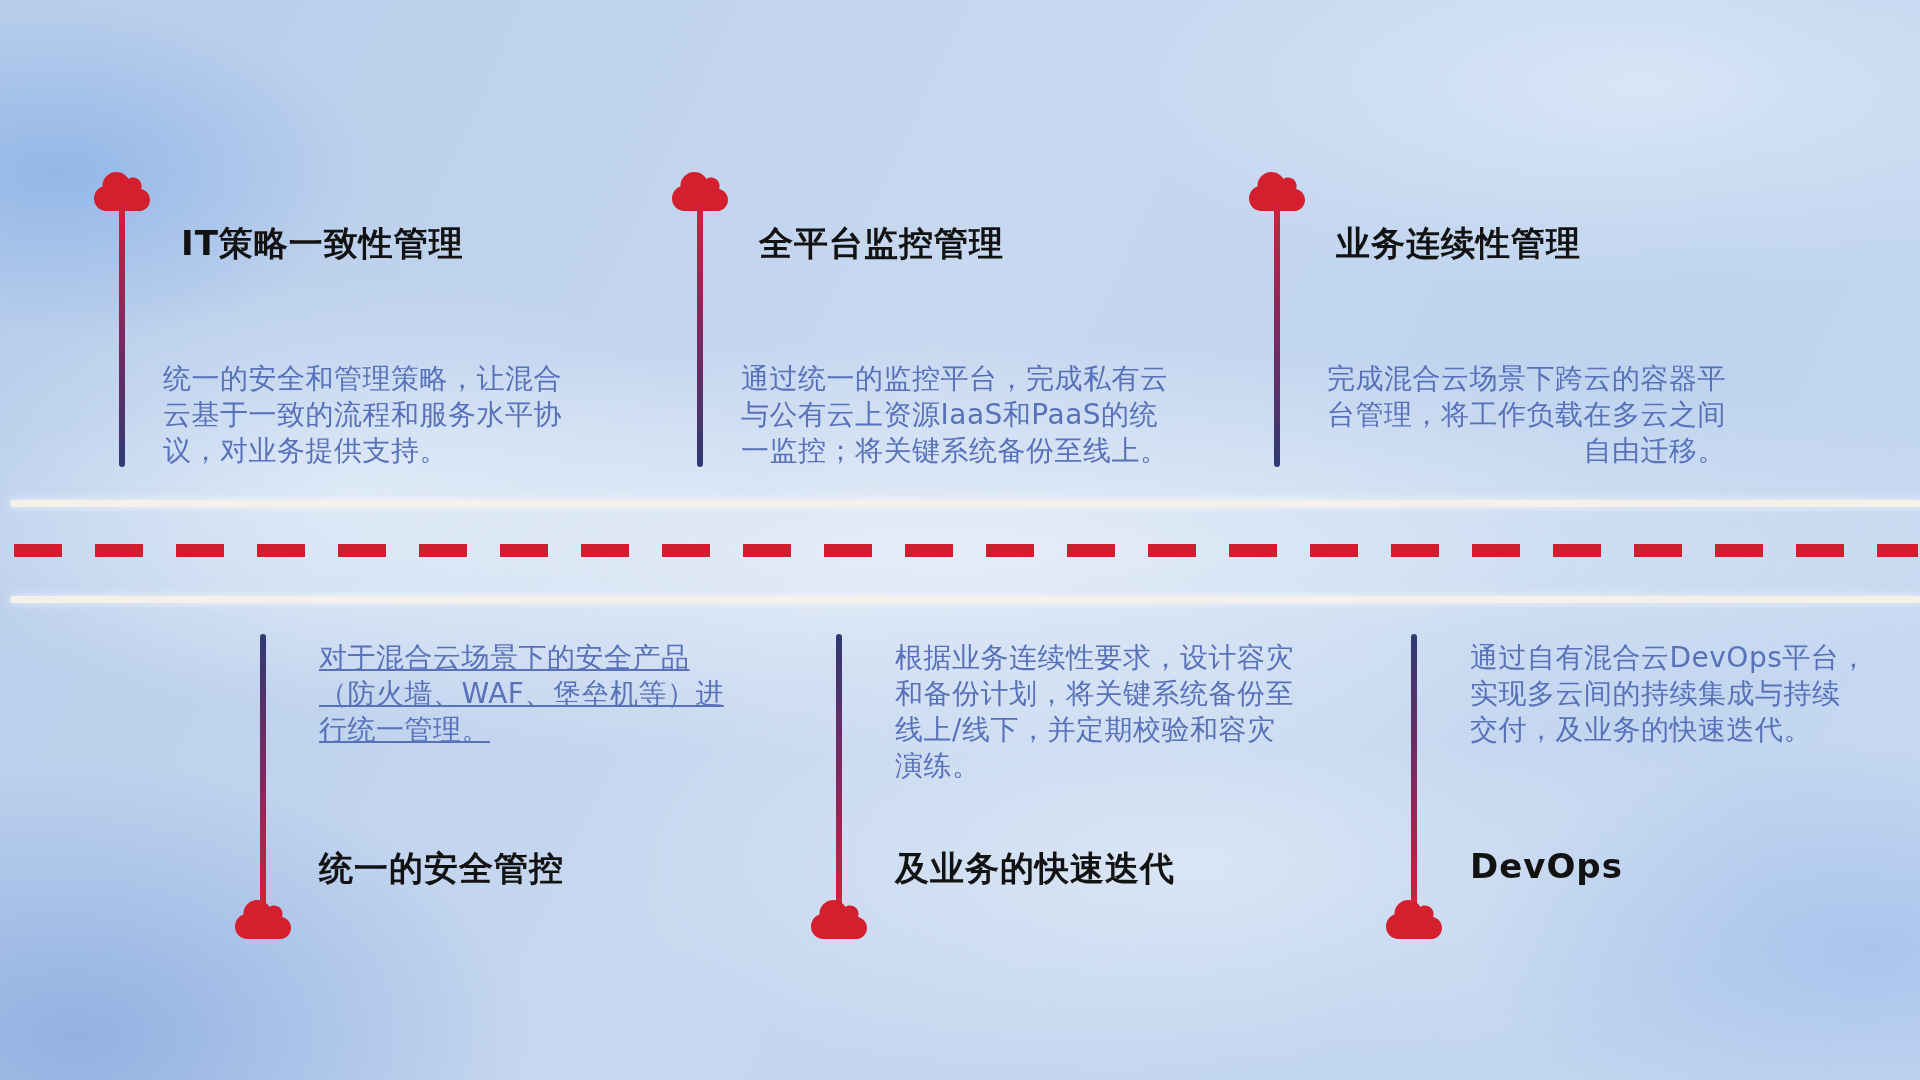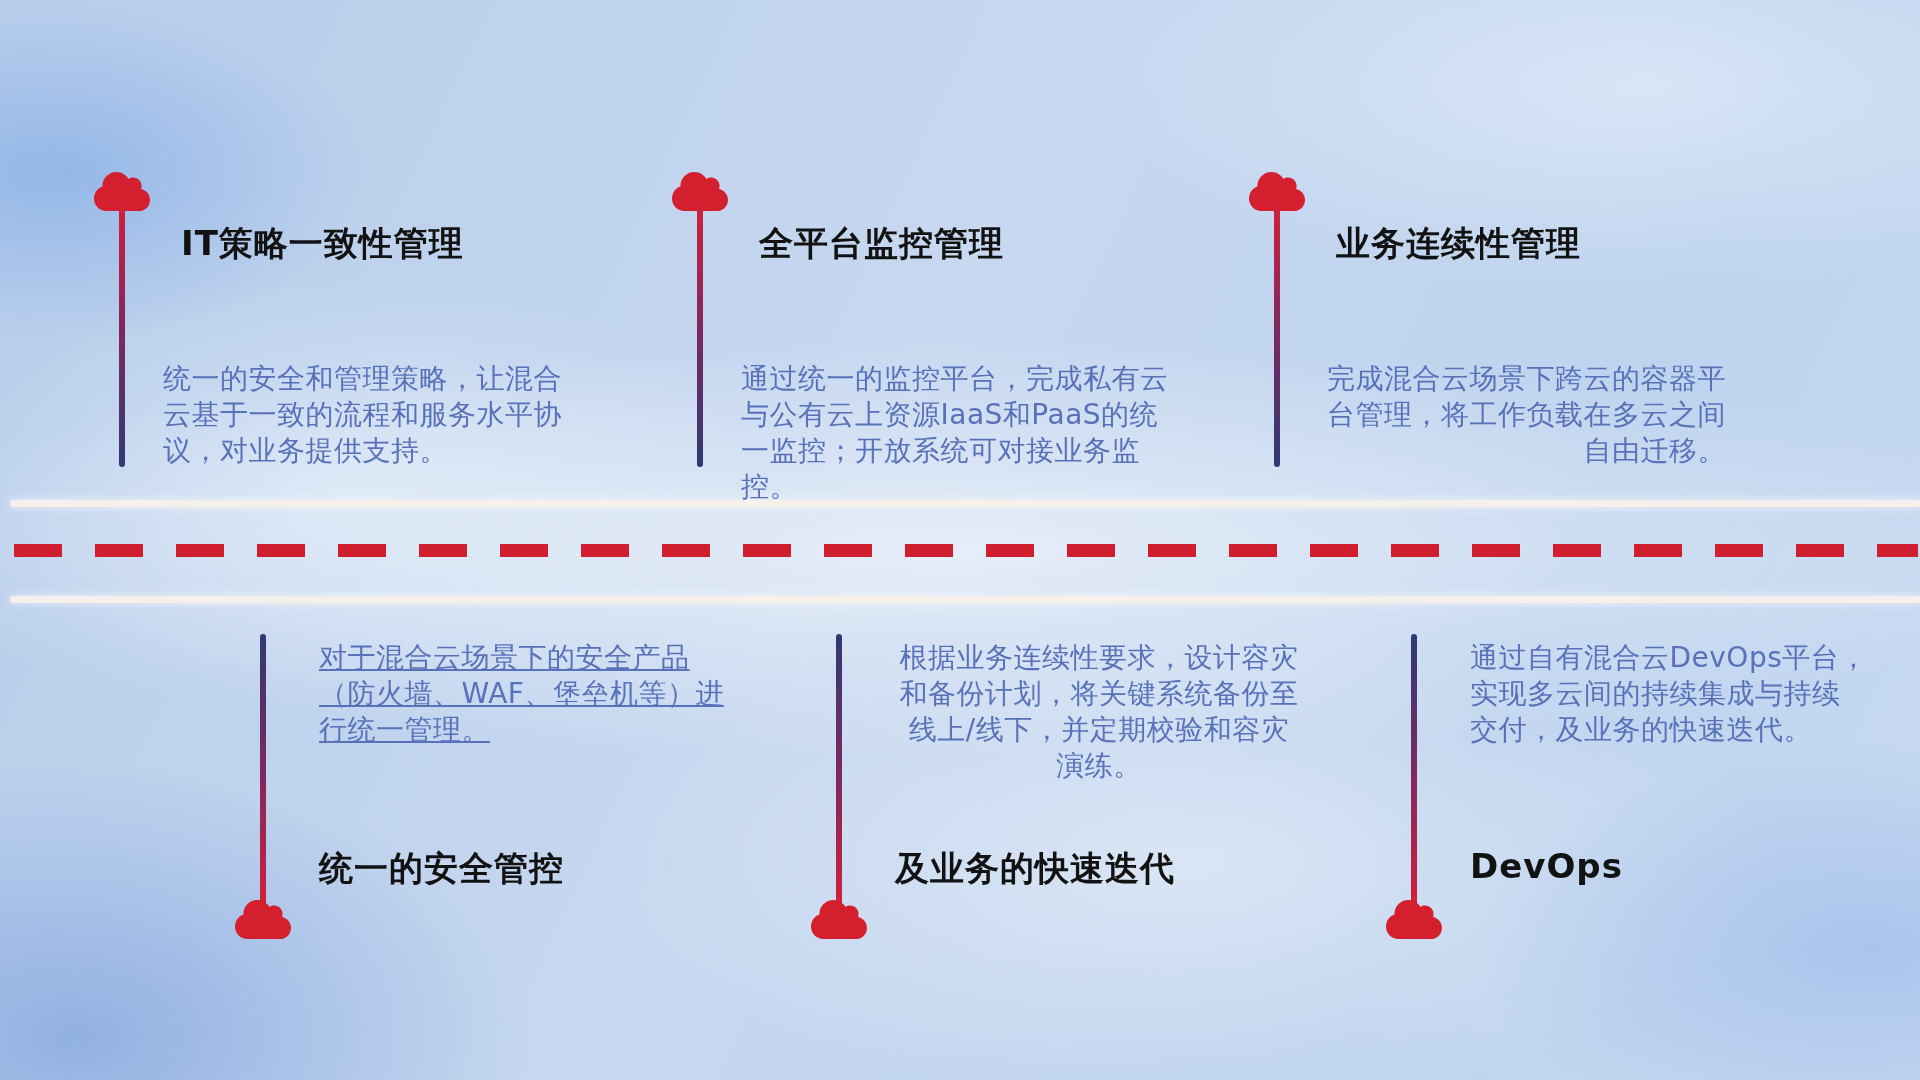--- a/index.html
+++ b/index.html
@@ -105,21 +105,21 @@
   .item-2 { left: 672px; }
   .item-3 { left: 1249px; }
   .item-4 { left: 235px; }
   .item-5 { left: 811px; }
   .item-6 { left: 1386px; }
 
   .item-1 .item-desc { width: 408px; }
   .item-2 .item-desc { width: 440px; }
   .item-3 .item-desc { width: 408px; text-align: right; }
   .item-4 .item-desc { width: 410px; text-decoration: underline; }
-  .item-5 .item-desc { width: 408px; text-align: center; }
+  .item-5 .item-desc { width: 408px; }
   .item-6 .item-desc { width: 398px; }
 </style>
 </head>
 <body>
 
 <div class="canvas">
 
   <div class="road-line top"></div>
   <div class="road-dashes"></div>
   <div class="road-line bottom"></div>
@@ -136,21 +136,21 @@
   </div>
 
   <div class="item top-item item-2">
     <div class="cloud">
       <svg viewBox="0 0 640 512" aria-hidden="true">
           <path d="M0 336c0 79.5 64.5 144 144 144H512c70.7 0 128-57.3 128-128c0-61.9-44-113.6-102.4-125.4c4.1-10.7 6.4-22.4 6.4-34.6c0-53-43-96-96-96c-19.7 0-38.1 6-53.3 16.2C367 64.2 315.3 32 256 32C167.6 32 96 103.6 96 192c0 2.7 .1 5.4 .2 8.1C40.2 219.8 0 273.2 0 336z" fill="#d41f2f"></path>
         </svg>
     </div>
     <div class="stem down"></div>
     <div class="item-title">全平台监控管理</div>
-    <div class="item-desc">通过统一的监控平台，完成私有云与公有云上资源IaaS和PaaS的统一监控；开放系统可对接业务监控。</div>
+    <div class="item-desc">通过统一的监控平台，完成私有云与公有云上资源IaaS和PaaS的统一监控；将关键系统备份至线上。</div>
   </div>
 
   <div class="item top-item item-3">
     <div class="cloud">
       <svg viewBox="0 0 640 512" aria-hidden="true">
           <path d="M0 336c0 79.5 64.5 144 144 144H512c70.7 0 128-57.3 128-128c0-61.9-44-113.6-102.4-125.4c4.1-10.7 6.4-22.4 6.4-34.6c0-53-43-96-96-96c-19.7 0-38.1 6-53.3 16.2C367 64.2 315.3 32 256 32C167.6 32 96 103.6 96 192c0 2.7 .1 5.4 .2 8.1C40.2 219.8 0 273.2 0 336z" fill="#d41f2f"></path>
         </svg>
     </div>
     <div class="stem down"></div>
     <div class="item-title">业务连续性管理</div>

